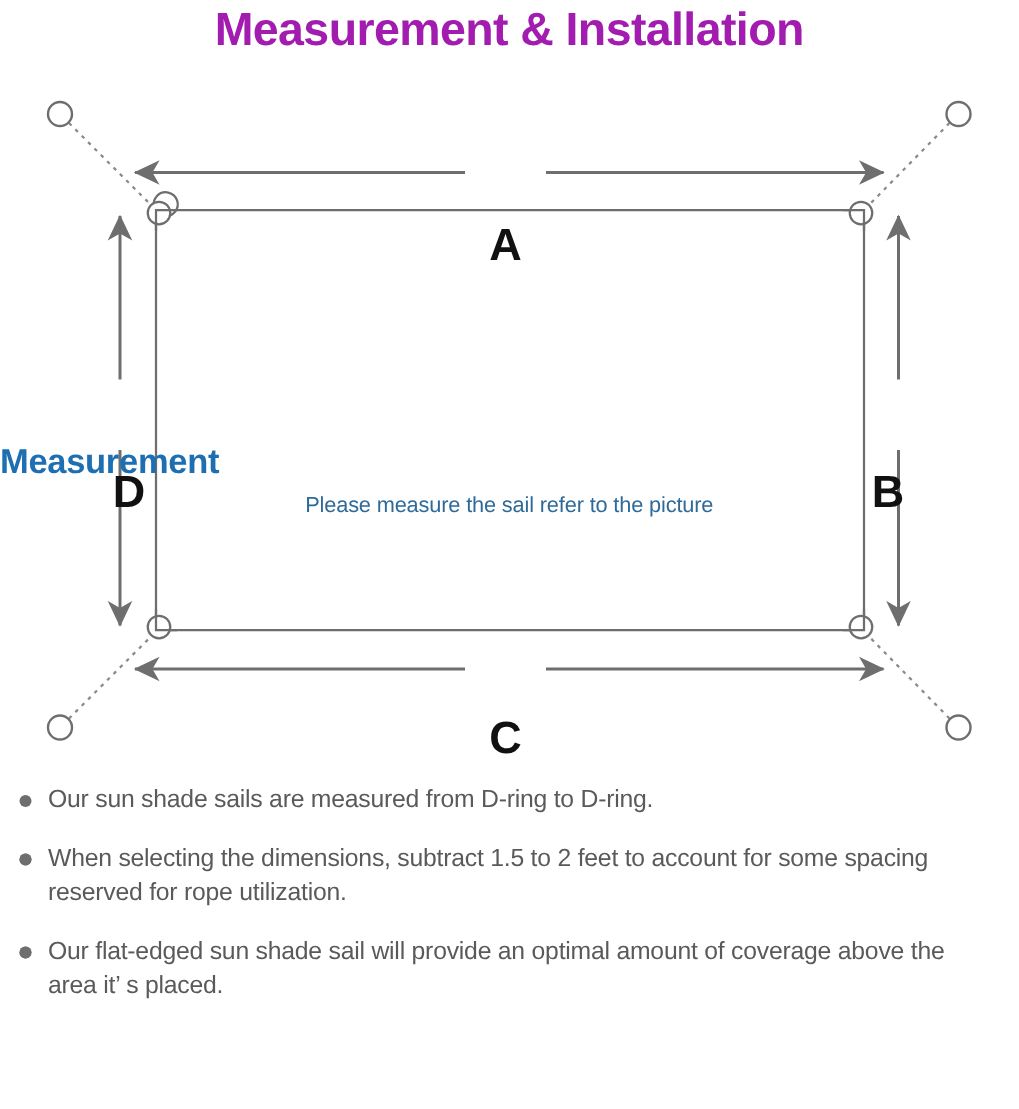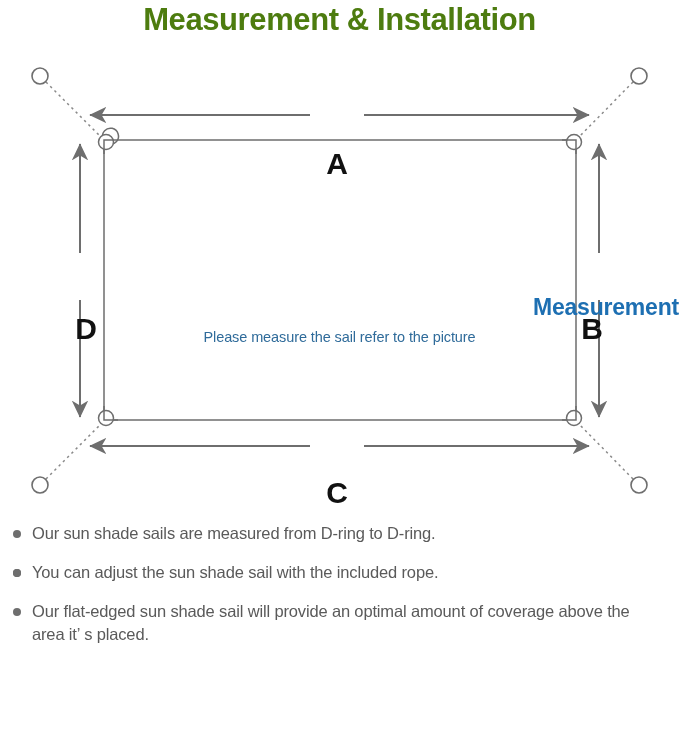--- a/index.html
+++ b/index.html
@@ -19,21 +19,21 @@
   
   .title {
     position: absolute;
     left: 0;
     top: 0;
     width: 679px;
     text-align: center;
     font-size: 31px;
     font-weight: bold;
     letter-spacing: -0.4px;
-    color: #4d7c0f;
+    color: #a21caf;
     line-height: 38px;
     padding-top: 1px;
     white-space: nowrap;
   }
 
   
   .diagram-wrap {
     position: absolute;
     left: 0;
     top: 50px;
@@ -43,21 +43,21 @@
   .diagram-svg {
     display: block;
   }
 
   
   .center-label {
     position: absolute;
     left: 0;
     top: 243px;
     width: 679px;
-    text-align: right;
+    text-align: left;
     font-size: 23px;
     font-weight: bold;
     color: #1d6fb2;
     letter-spacing: -0.2px;
     line-height: 28px;
   }
   .center-sub {
     position: absolute;
     left: 0;
     top: 277px;
@@ -188,19 +188,22 @@
 <div class="notes">
   <div class="note-item">
     <span class="note-bullet"></span>
     <span>Our sun shade sails are measured from D-ring to D-ring.</span>
   </div>
   <div class="note-item">
     <span class="note-bullet"></span>
   </div>
   <div class="note-item">
     <span class="note-bullet"></span>
-    <span>You can adjust the sun shade sail with the included rope.</span>
+    <span>When selecting the dimensions, subtract 1.5 to 2 feet to account for some spacing reserved for rope utilization.</span>
+  </div>
+  <div class="note-item">
+    <span class="note-bullet"></span>
   </div>
   <div class="note-item">
     <span class="note-bullet"></span>
     <span>Our flat-edged sun shade sail will provide an optimal amount of coverage above the area it’ s placed.</span>
   </div>
 </div>
 
 </body></html>

